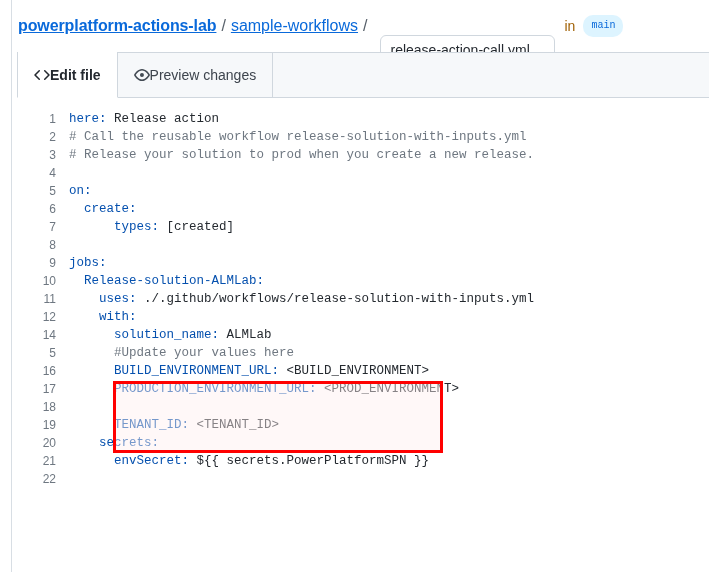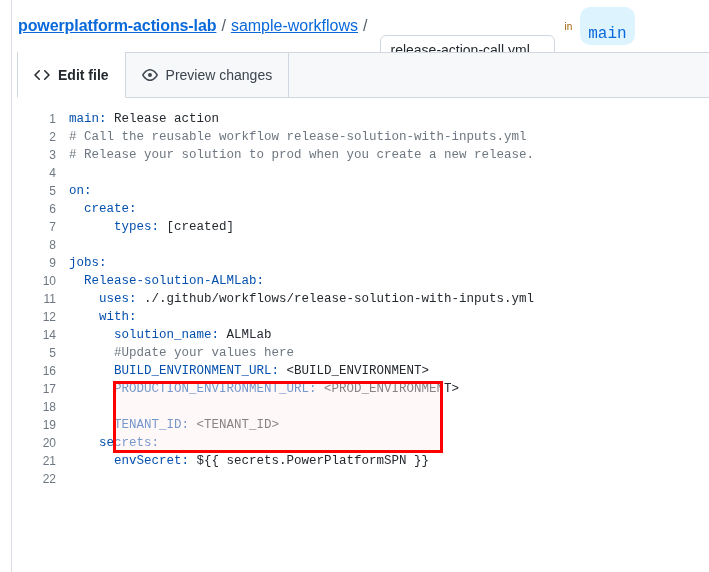--- a/index.html
+++ b/index.html
@@ -63,32 +63,32 @@
     border-radius: 6px;
     background: #ffffff;
     color: #24292f;
     font-size: 14px;
     font-family: "Liberation Sans", sans-serif;
     padding: 0 9px;
     outline: none;
     margin-top: 48px;
   }
   .in-label {
-    font-size: 10px;
+    font-size: 14px;
     color: #a16207;
     margin: 0 8px 0 9px;
   }
   .branch-badge {
     background: #ddf4ff;
     color: #0969da;
     font-family: "Liberation Mono", monospace;
-    font-size: 16px;
+    font-size: 10px;
     line-height: 18px;
     border-radius: 10px;
-    padding: 18px 8px 2px 8px;
+    padding: 2px 8px 2px 8px;
     display: inline-block;
   }
 
   
   .tabs-wrap {
     position: absolute;
     left: 18px;
     top: 52px;
     width: 691px;
     height: 47px;
@@ -109,21 +109,20 @@
   .tab-list {
     position: absolute;
     left: 0;
     top: 0;
     display: flex;
     height: 46px;
   }
   .tab {
     display: flex;
     align-items: center;
-    gap: 8px;
     padding: 0 16px;
     height: 46px;
     box-sizing: border-box;
     font-size: 14px;
     color: #24292f;
     cursor: pointer;
     background: transparent;
     border: none;
     border-right: 1px solid #d0d7de;
     font-family: "Liberation Sans", sans-serif;
@@ -235,21 +234,21 @@
         </svg>
       </span>
       <span class="tab-label">Preview changes</span>
     </button>
 
   </div>
 </div>
 
 <div class="editor">
   <div class="code-area" id="code-area">
-      <div class="code-line"><span class="ln">1</span><span class="src"><span class="t-key">main:</span><span class="t-txt"> Release action</span></span></div>
+      <div class="code-line"><span class="ln">1</span><span class="src"><span class="t-key">here:</span><span class="t-txt"> Release action</span></span></div>
       <div class="code-line"><span class="ln">2</span><span class="src"><span class="t-cmt"># Call the reusable workflow release-solution-with-inputs.yml</span></span></div>
       <div class="code-line"><span class="ln">3</span><span class="src"><span class="t-cmt"># Release your solution to prod when you create a new release.</span></span></div>
       <div class="code-line"><span class="ln">4</span><span class="src"><span class="t-txt"></span></span></div>
       <div class="code-line"><span class="ln">5</span><span class="src"><span class="t-key">on:</span></span></div>
       <div class="code-line"><span class="ln">6</span><span class="src"><span class="t-key">  create:</span></span></div>
       <div class="code-line"><span class="ln">7</span><span class="src"><span class="t-key">      types:</span><span class="t-txt"> [created]</span></span></div>
       <div class="code-line"><span class="ln">8</span><span class="src"><span class="t-txt"></span></span></div>
       <div class="code-line"><span class="ln">9</span><span class="src"><span class="t-key">jobs:</span></span></div>
       <div class="code-line"><span class="ln">10</span><span class="src"><span class="t-key">  Release-solution-ALMLab:</span></span></div>
       <div class="code-line"><span class="ln">11</span><span class="src"><span class="t-key">    uses:</span><span class="t-txt"> ./.github/workflows/release-solution-with-inputs.yml</span></span></div>

